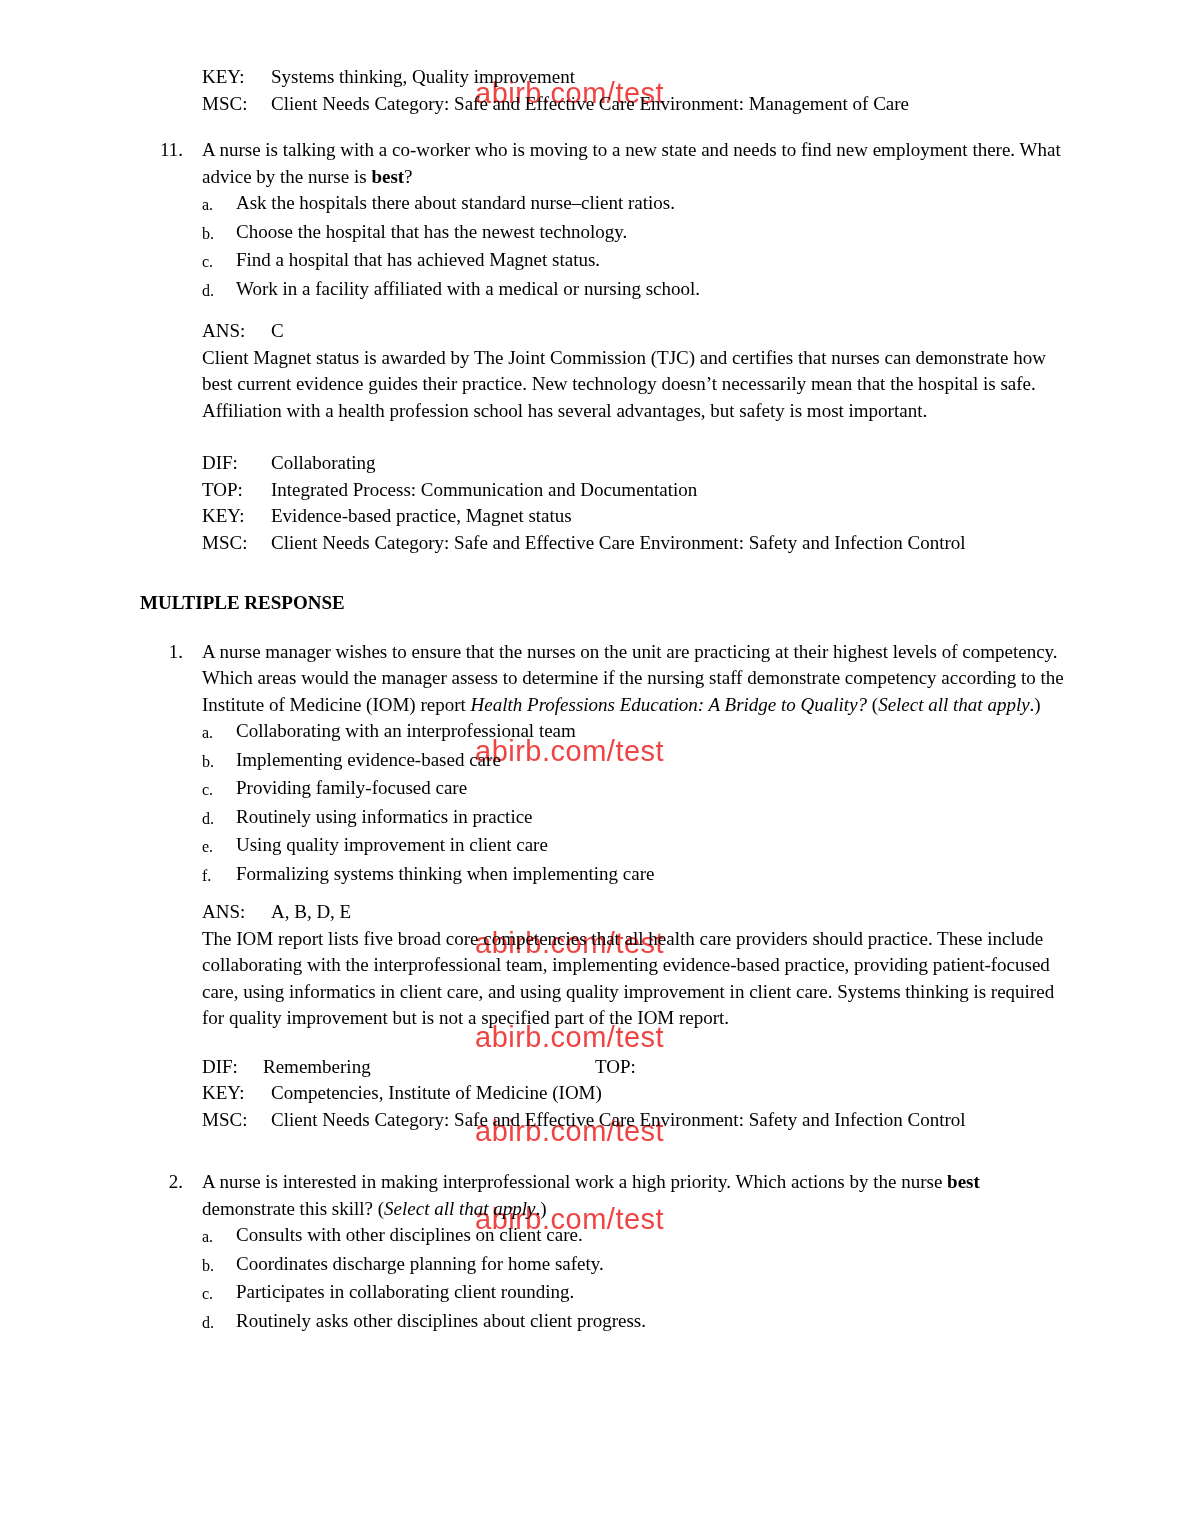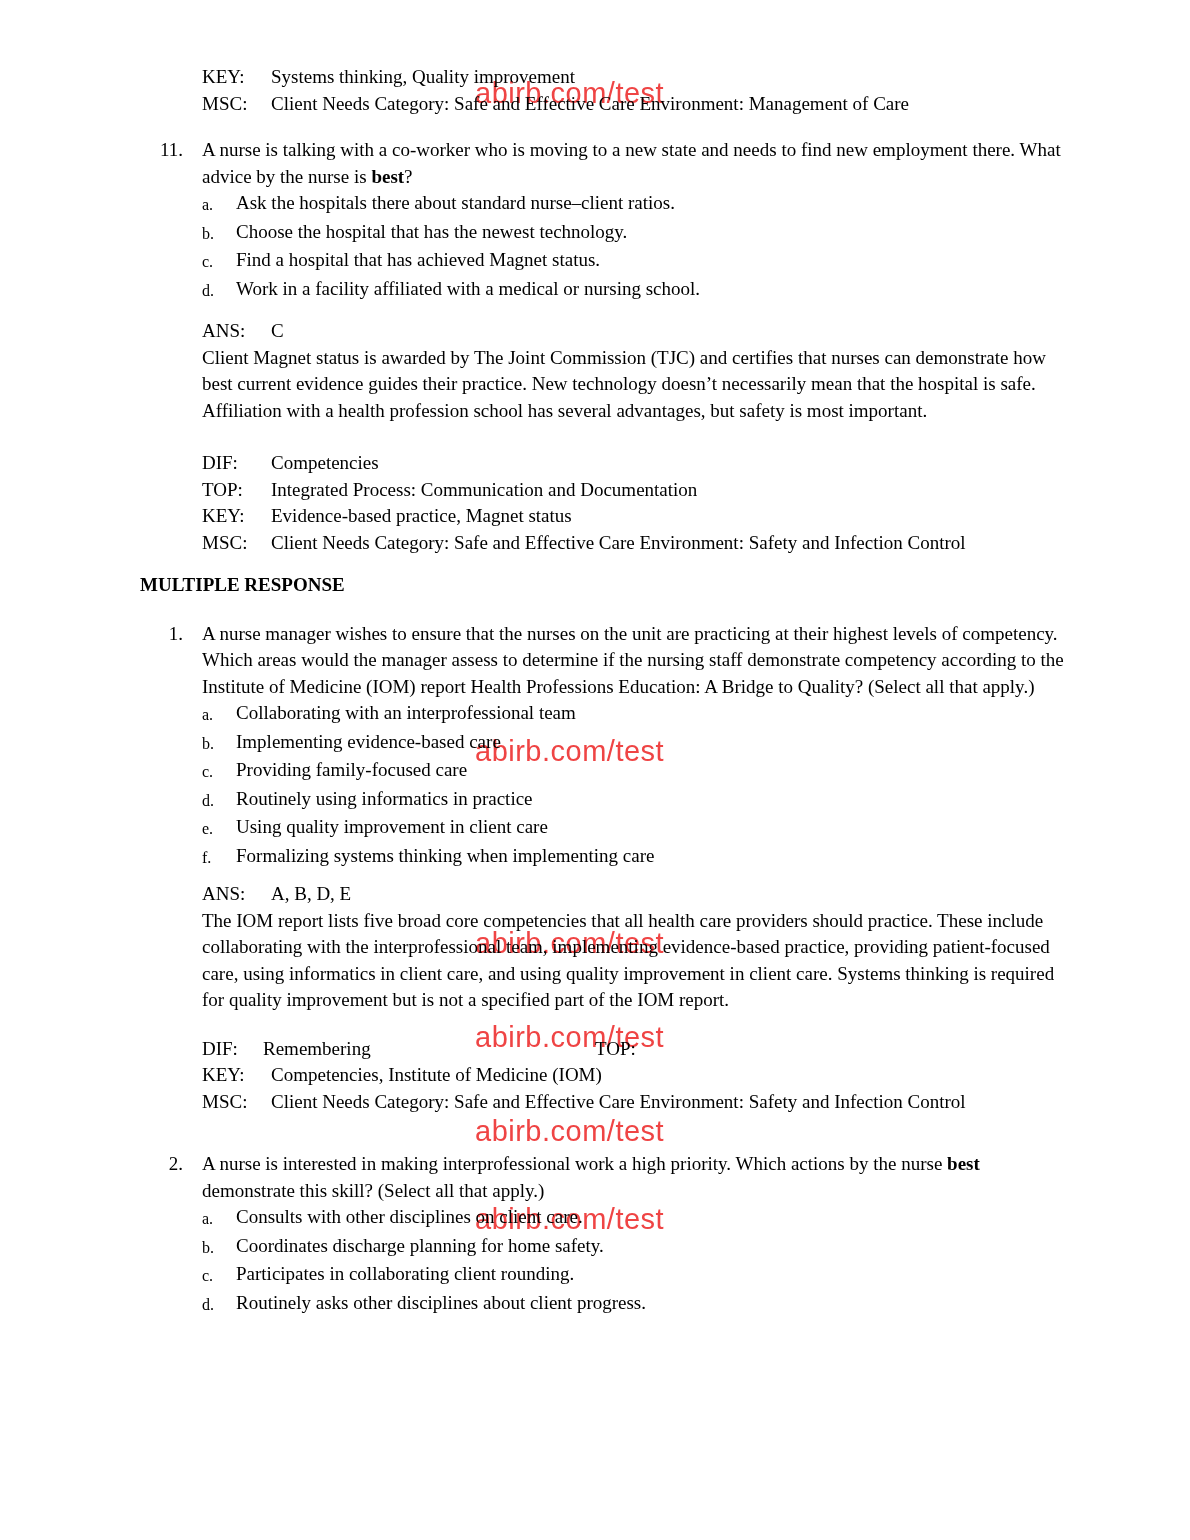--- a/index.html
+++ b/index.html
@@ -38,22 +38,22 @@
   .kv4 .v1 { width:332px; flex:none; }
   .kv4 .k2 { width:53px; flex:none; }
   .kv4 .v2 { flex:1; }
   .question { display:flex; }
   .qnum { width:62px; flex:none; text-align:right; padding-right:19px; }
   .qbody { flex:1; }
   .opt { display:flex; }
   .opt .letter { width:34px; flex:none; font-size:16px; padding-top:2px; }
   .opt .otext { flex:1; }
   .b { font-weight:bold;text-align:right; }
-  .i { }
-  .section-heading { font-weight:bold; margin-top:16px; }
+  .i { font-style:italic; }
+  .section-heading { font-weight:bold; margin-top:34px; }
   .mt-q11 { margin-top:20px; }
   .mt-ans { margin-top:14px; }
   .mt-ans-sm { margin-top:10px; }
   .mt-footer { margin-top:26px; }
   .mt-footer-sm { margin-top:22px; }
   .mt-q1 { margin-top:22px; }
   .mt-q2 { margin-top:36px; }
 </style>
 </head>
 <body>
@@ -103,21 +103,21 @@
           </div>
         </div>
         <div class="kv mt-ans">
           <span class="k">ANS:</span>
           <span class="v">C</span>
         </div>
         <div class="rationale">Client Magnet status is awarded by The Joint Commission (TJC) and certifies that nurses can demonstrate how best current evidence guides their practice. New technology doesn’t necessarily mean that the hospital is safe. Affiliation with a health profession school has several advantages, but safety is most important.</div>
         <div class="mt-footer">
           <div class="kv">
             <span class="k">DIF:</span>
-            <span class="v">Competencies</span>
+            <span class="v">Collaborating</span>
           </div>
           <div class="kv">
             <span class="k">TOP:</span>
             <span class="v">Integrated Process: Communication and Documentation</span>
           </div>
           <div class="kv">
             <span class="k">KEY:</span>
             <span class="v">Evidence-based practice, Magnet status</span>
           </div>
           <div class="kv">

